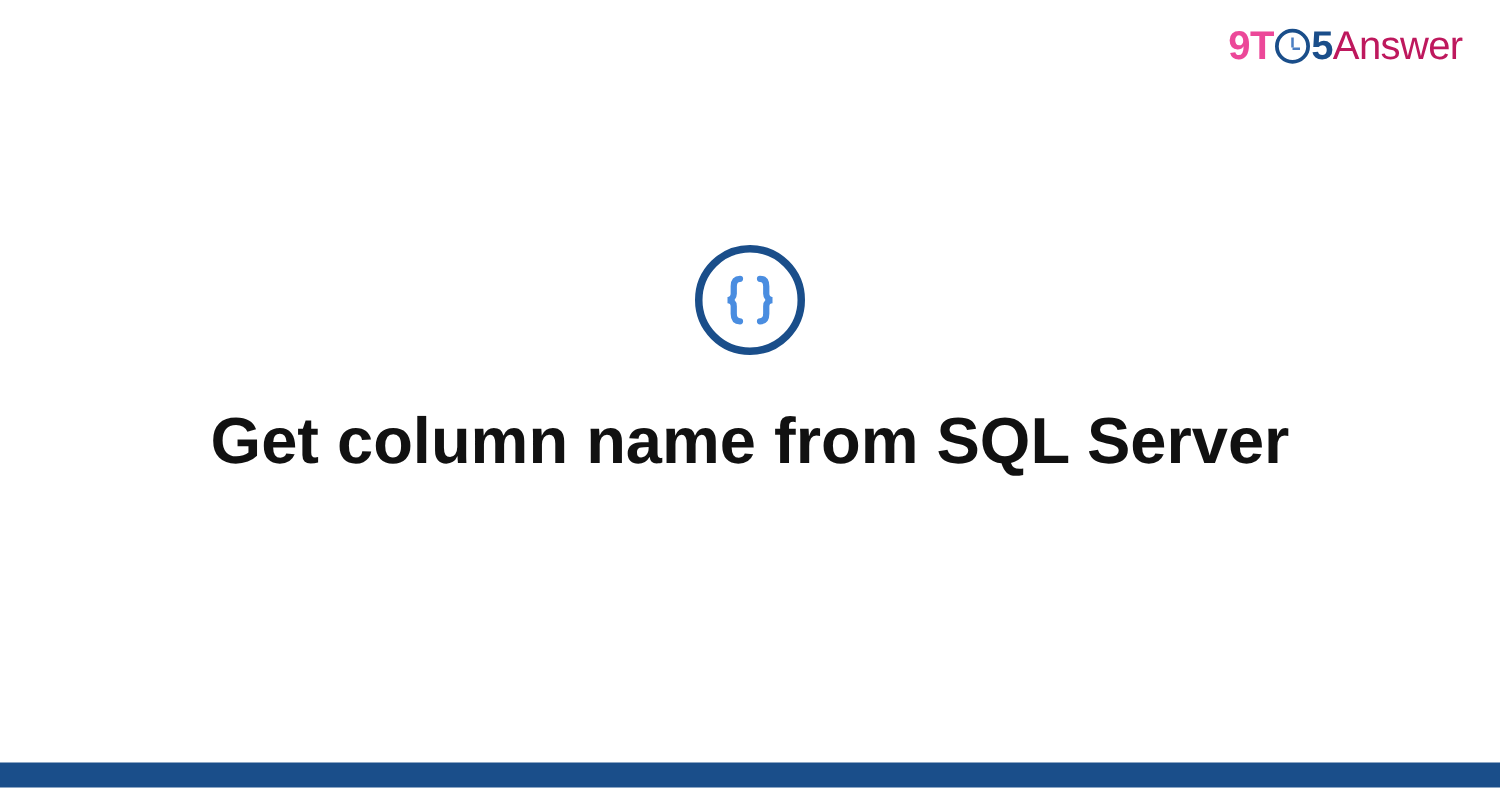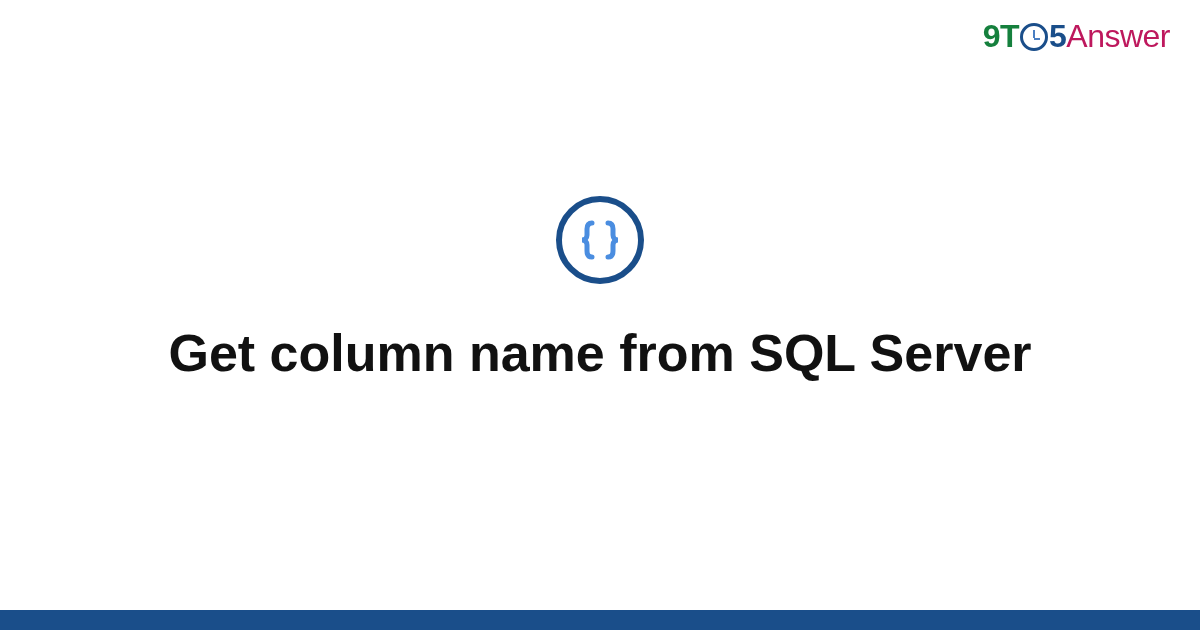--- a/index.html
+++ b/index.html
@@ -22,21 +22,21 @@
       display: flex;
       align-items: center;
     }
     .logo {
       font-size: 32px;
       font-weight: 600;
       letter-spacing: -0.5px;
       display: flex;
       align-items: center;
     }
-    .logo-9t { color: #15803d; }
+    .logo-9t { color: #ec4899; }
     .logo-clock {
       display: inline-flex;
       width: 28px;
       height: 28px;
       border: 3px solid #1a4e8a;
       border-radius: 50%;
       position: relative;
       margin: 0 1px;
       align-items: center;
       justify-content: center;

